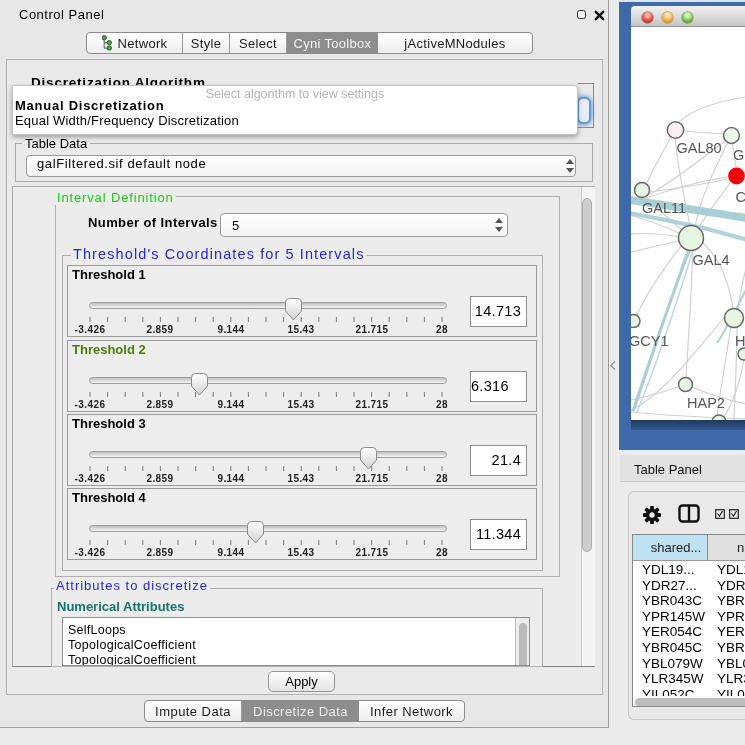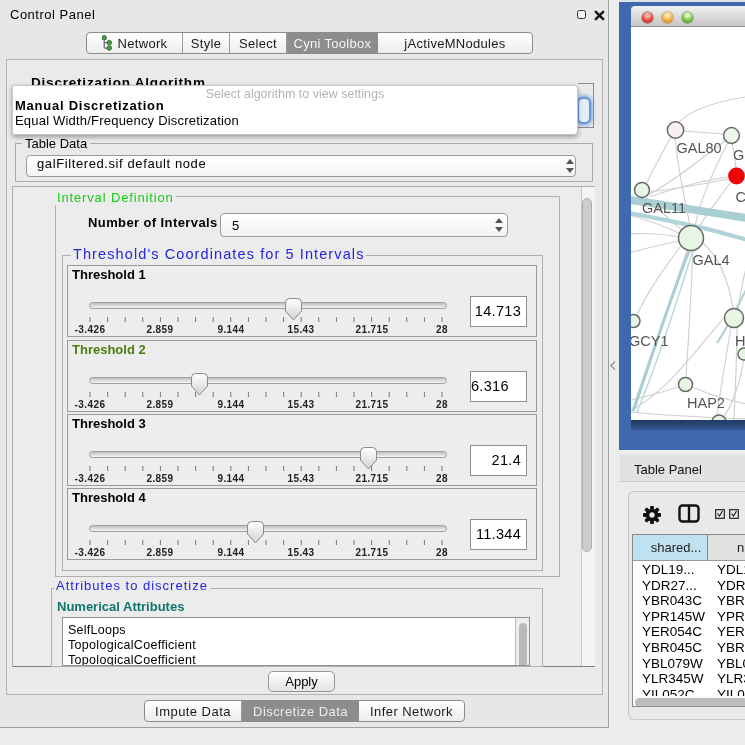--- a/index.html
+++ b/index.html
@@ -5,21 +5,21 @@
   html,body{margin:0;padding:0;}
   body{width:745px;height:745px;position:relative;background:#ececec;
        font-family:"Liberation Sans",sans-serif;overflow:hidden;}
   .abs{position:absolute;}
   .lbl{position:absolute;white-space:nowrap;}
 </style>
 </head>
 <body>
 
 <div class="abs" id="cpwin" style="left:0;top:0;width:608px;height:727px;background:#e7e7e7;border-right:1px solid #9f9f9f;border-bottom:1px solid #9f9f9f;"></div>
-<div class="lbl" style="left:10px;top:7px;font-size:13px;color:#000;letter-spacing:0.5px;">Control Panel</div>
+<div class="lbl" style="left:19px;top:7px;font-size:13px;color:#000;letter-spacing:0.5px;">Control Panel</div>
 
 <div class="abs" style="left:577px;top:10px;width:7px;height:7px;border:1.8px solid #2c2c2c;border-radius:2.5px;background:#f4f4f4;"></div>
 
 <svg class="abs" style="left:594px;top:10px;" width="11" height="11" viewBox="0 0 11 11">
  <path d="M1.8 1.8 L9.2 9.2 M9.2 1.8 L1.8 9.2" stroke="#111" stroke-width="2.4" stroke-linecap="round"></path>
 </svg>
 
 <div class="abs" style="left:6px;top:59px;width:597px;height:636px;background:#eaeaea;border:1px solid #b3b3b3;box-sizing:border-box;"></div>
 
 <div class="abs" style="left:86px;top:32px;width:447px;height:22px;border:1px solid #8c8c8c;border-radius:4px;background:linear-gradient(#ffffff,#ededed);box-sizing:border-box;overflow:hidden;display:flex;letter-spacing:0.3px;">

